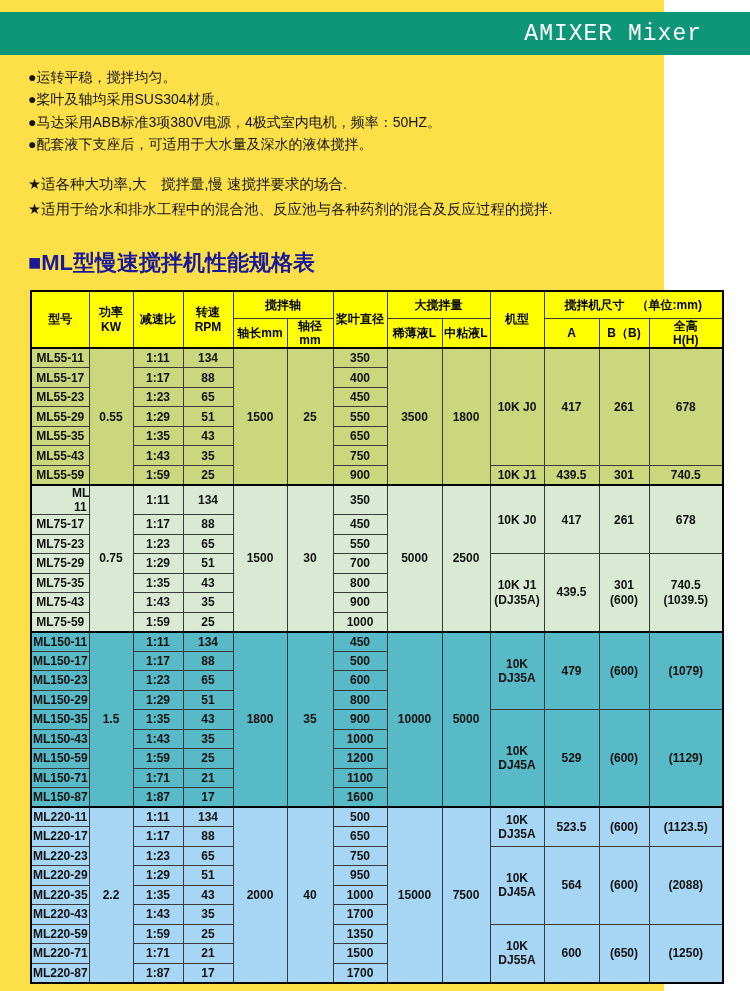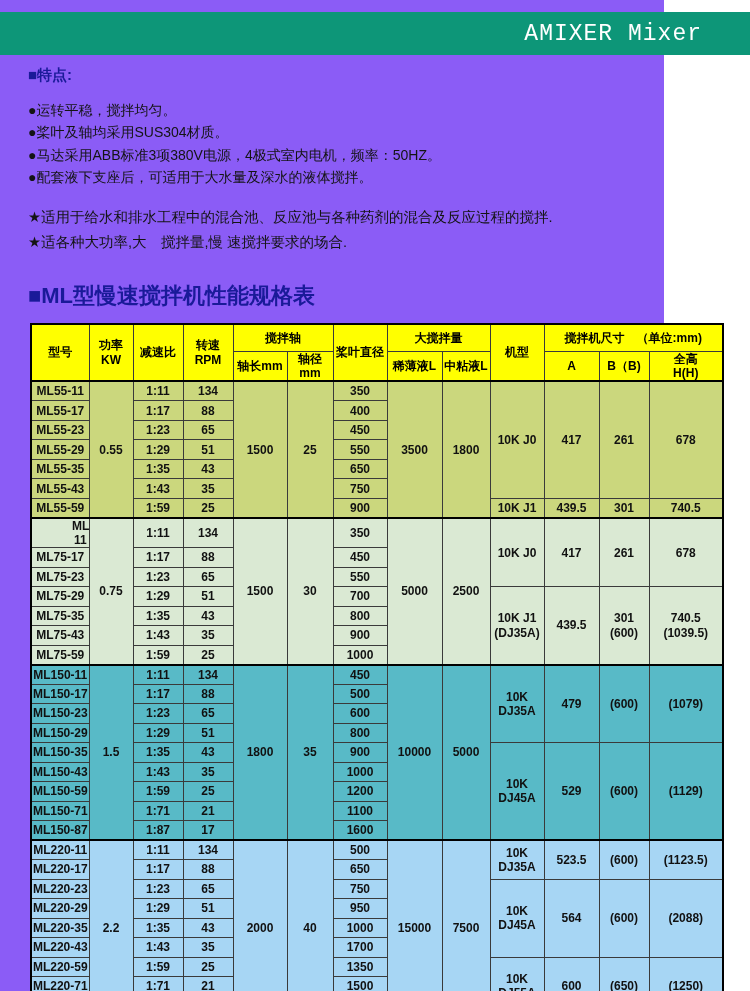--- a/index.html
+++ b/index.html
@@ -1,18 +1,18 @@
 <!DOCTYPE html>
 <html><head>
 <meta charset="utf-8">
 <style>
   * { margin:0; padding:0; box-sizing:border-box; }
   html,body { width:750px; height:991px; background:#ffffff; overflow:hidden;
               font-family:"Liberation Sans","DejaVu Sans",sans-serif; color:#111; }
-  .page { position:relative; width:664px; height:991px; background:#8b5cf6; }
+  .page { position:relative; width:664px; height:991px; background:#fde047; }
 
   .brand-band { position:absolute; left:0; top:12px; width:750px; height:43px;
                 background:#0d9678; display:flex; align-items:center; justify-content:flex-end; }
   .brand-text { color:#ffffff; font-family:"Liberation Mono","DejaVu Sans Mono",monospace;
                 font-size:23px; letter-spacing:1px; padding-right:48px; }
 
   .content { position:absolute; left:28px; top:66px; width:694px; }
 
   .feat-heading { color:#1a1a99; font-size:15px; font-weight:bold; margin-bottom:14px; }
   .sq { display:inline-block; }
@@ -39,32 +39,31 @@
 <body>
 
 <div class="page">
 
   <div class="brand-band">
     <span class="brand-text">AMIXER Mixer</span>
   </div>
 
   <div class="content">
 
-    <div class="feat-heading"><span class="sq">■</span><span>特点:</span></div>
 
     <div class="bullets">
         <div>●运转平稳，搅拌均匀。</div>
         <div>●桨叶及轴均采用SUS304材质。</div>
         <div>●马达采用ABB标准3项380V电源，4极式室内电机，频率：50HZ。</div>
         <div>●配套液下支座后，可适用于大水量及深水的液体搅拌。</div>
       </div>
 
     <div class="notes">
+        <div>★适各种大功率,大　搅拌量,慢 速搅拌要求的场合.</div>
         <div>★适用于给水和排水工程中的混合池、反应池与各种药剂的混合及反应过程的搅拌.</div>
-        <div>★适各种大功率,大　搅拌量,慢 速搅拌要求的场合.</div>
       </div>
 
     <div class="table-heading"><span class="sq">■</span><span>ML型慢速搅拌机性能规格表</span></div>
 
     <table class="spec">
       <colgroup>
         <col style="width:58px">
           <col style="width:44px">
           <col style="width:50px">
           <col style="width:50px">

